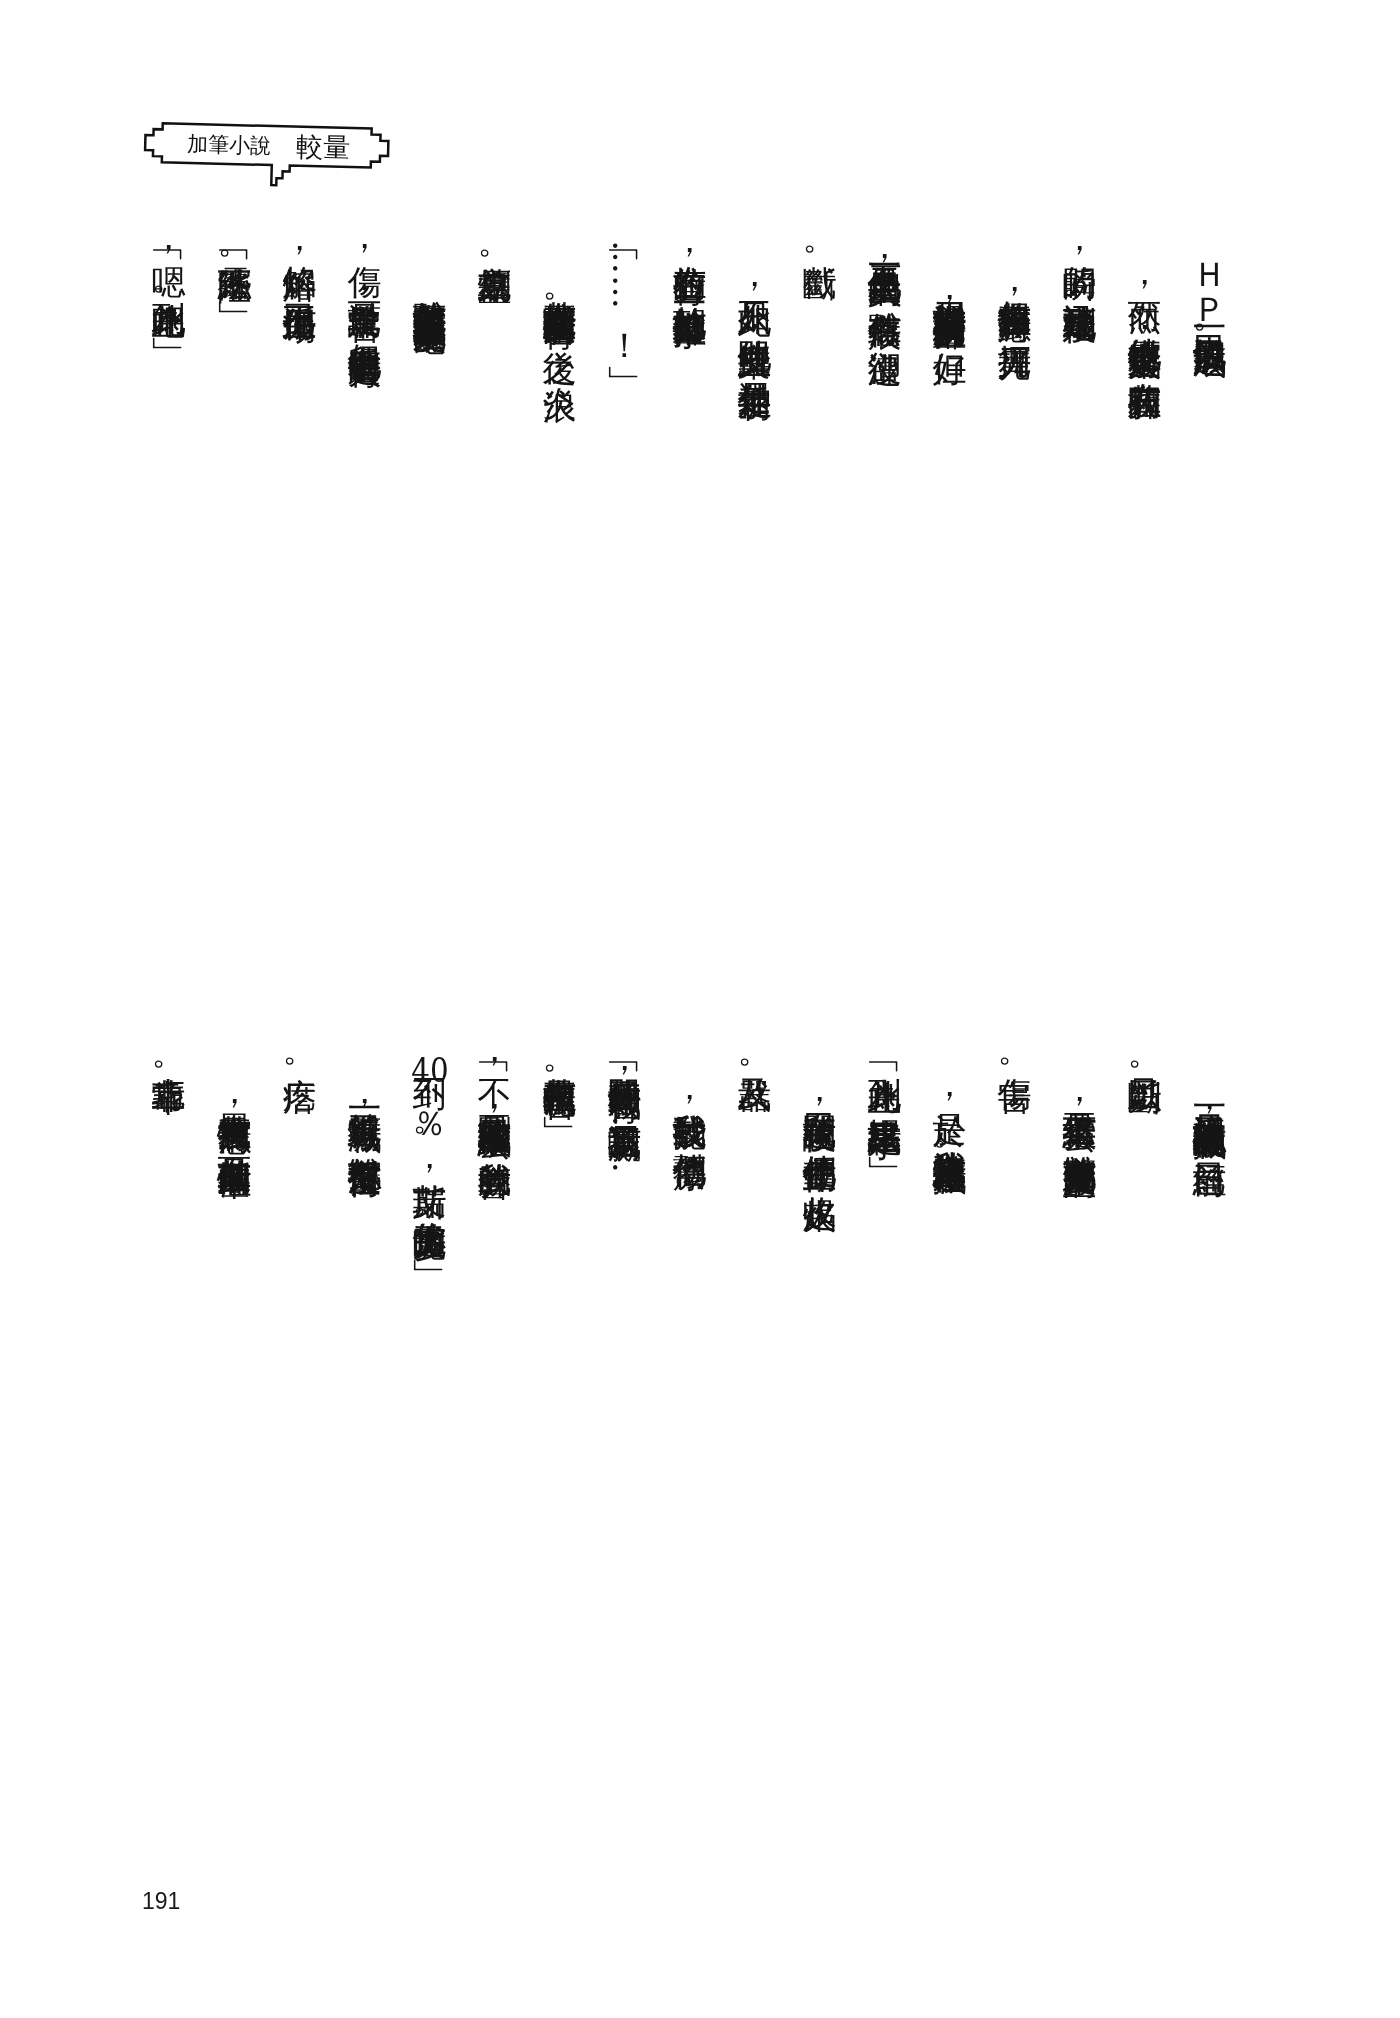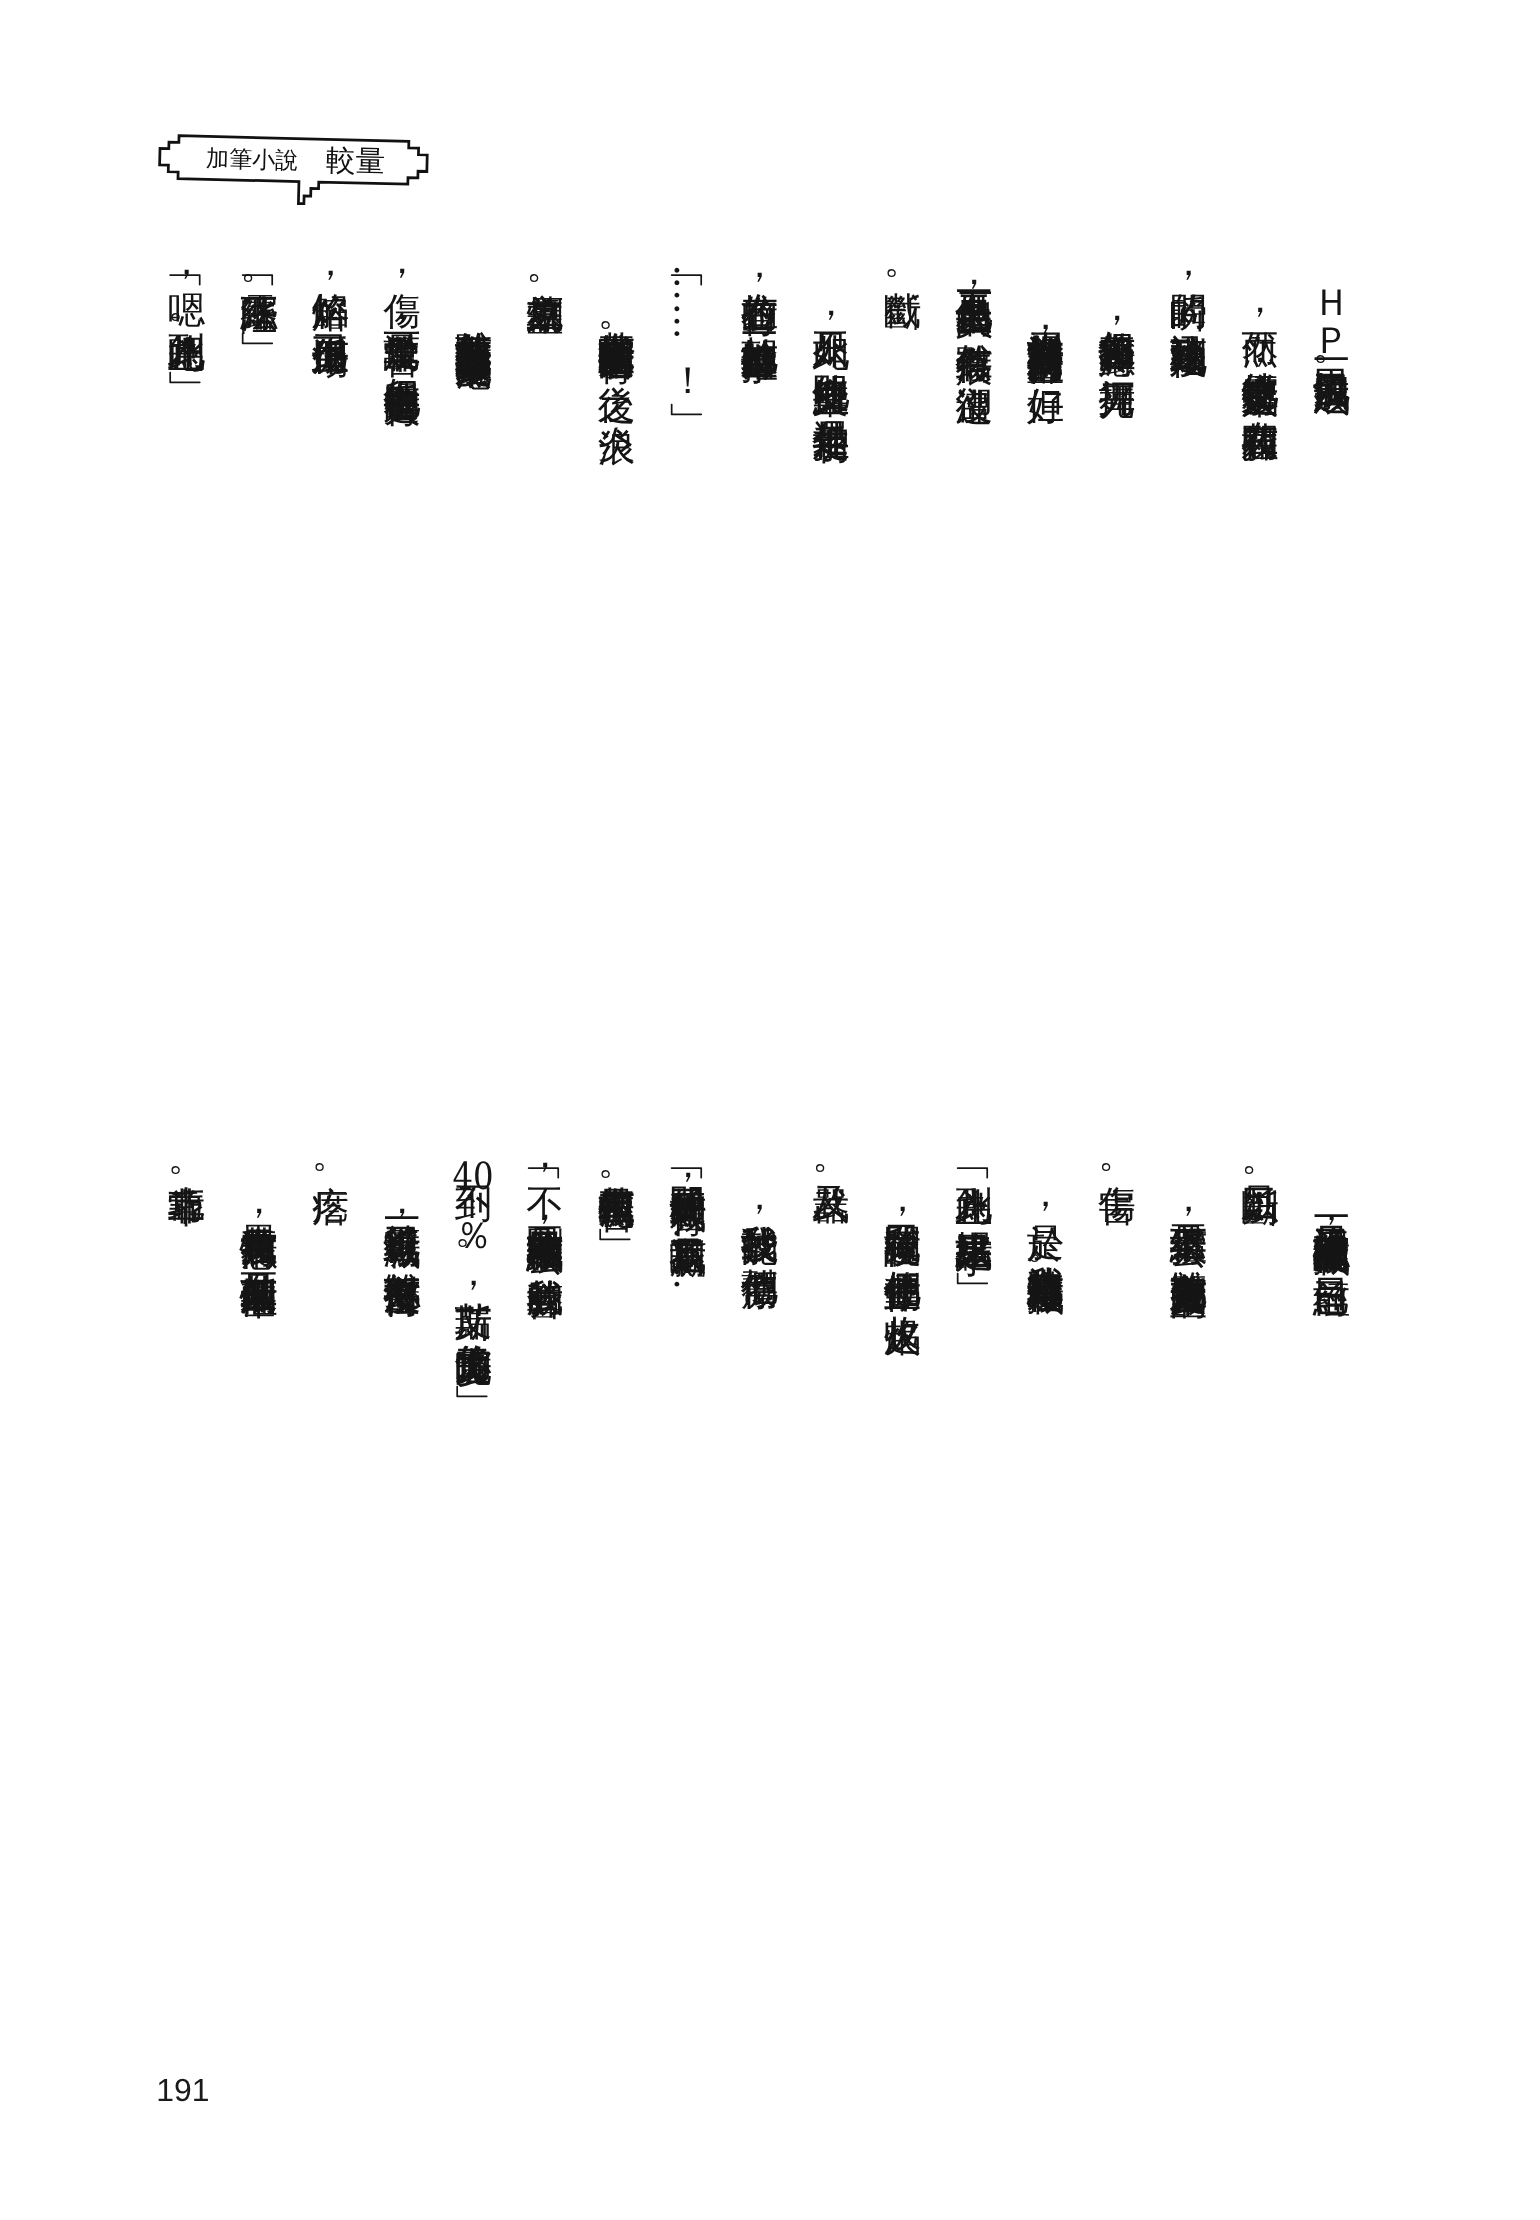--- a/index.html
+++ b/index.html
@@ -28,21 +28,21 @@
   .col {
     position: absolute; top: 0;
     writing-mode: vertical-rl; text-orientation: mixed;
     font-size: 34px; line-height: 34px; width: 34px;
     letter-spacing: 1px; white-space: nowrap;
   }
   .col[data-indent="true"] { padding-top: 35px; }
   .tcy { text-combine-upright: all; }
   .page-number {
     position: absolute; left: 142px; top: 1886px;
-    font-family: "Liberation Sans", sans-serif; font-size: 29px; line-height: 31px;
+    font-family: "Liberation Sans", sans-serif; font-size: 23px; line-height: 31px;
     color: #1a1a1a;
   }
 </style>
 </head>
 <body>
 
 <div class="bubble">
   <svg width="260" height="75" viewBox="0 0 260 75">
     <path d="M 22 8 H 231 V 14 H 240 V 20 H 248 V 35 H 240 V 41 H 231 V 47 H 150 V 53 H 143 V 60 H 137 V 67 H 132 V 47 H 22 V 41 H 13 V 35 H 5 V 20 H 13 V 14 H 22 Z" fill="#ffffff" stroke="#111111" stroke-width="2.5" stroke-linejoin="miter"></path>
   </svg>

